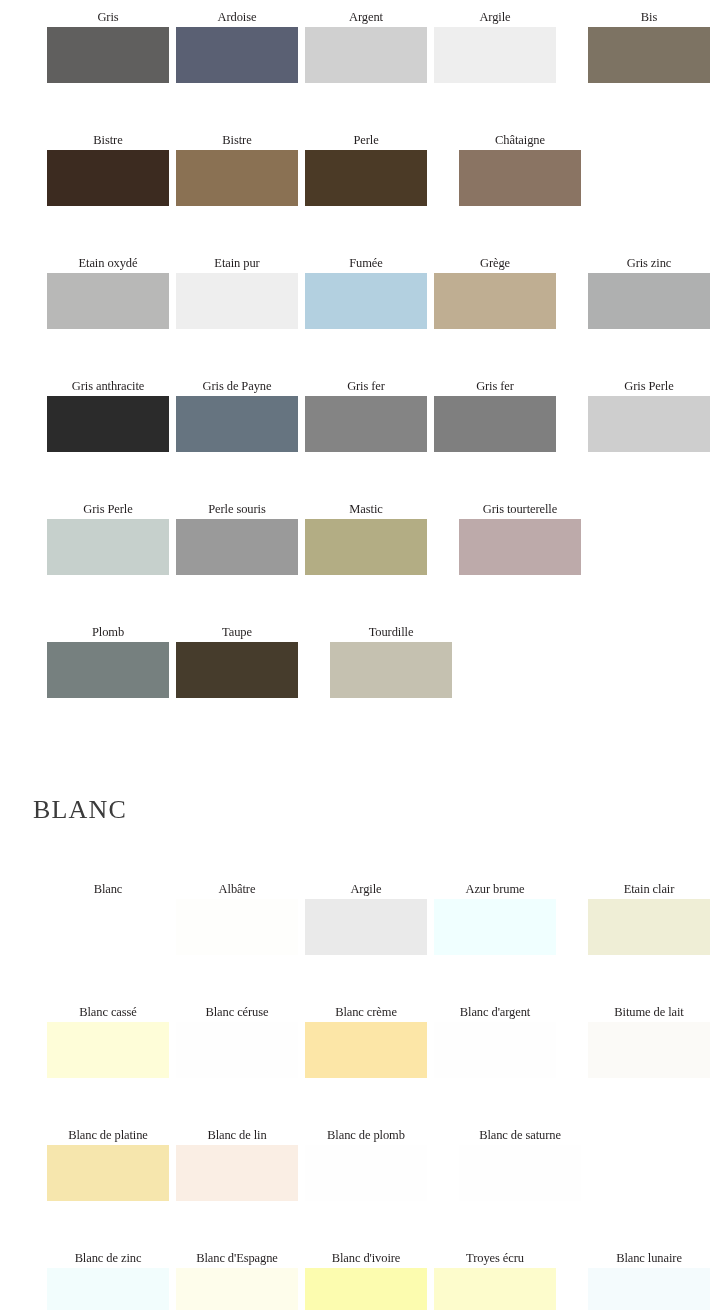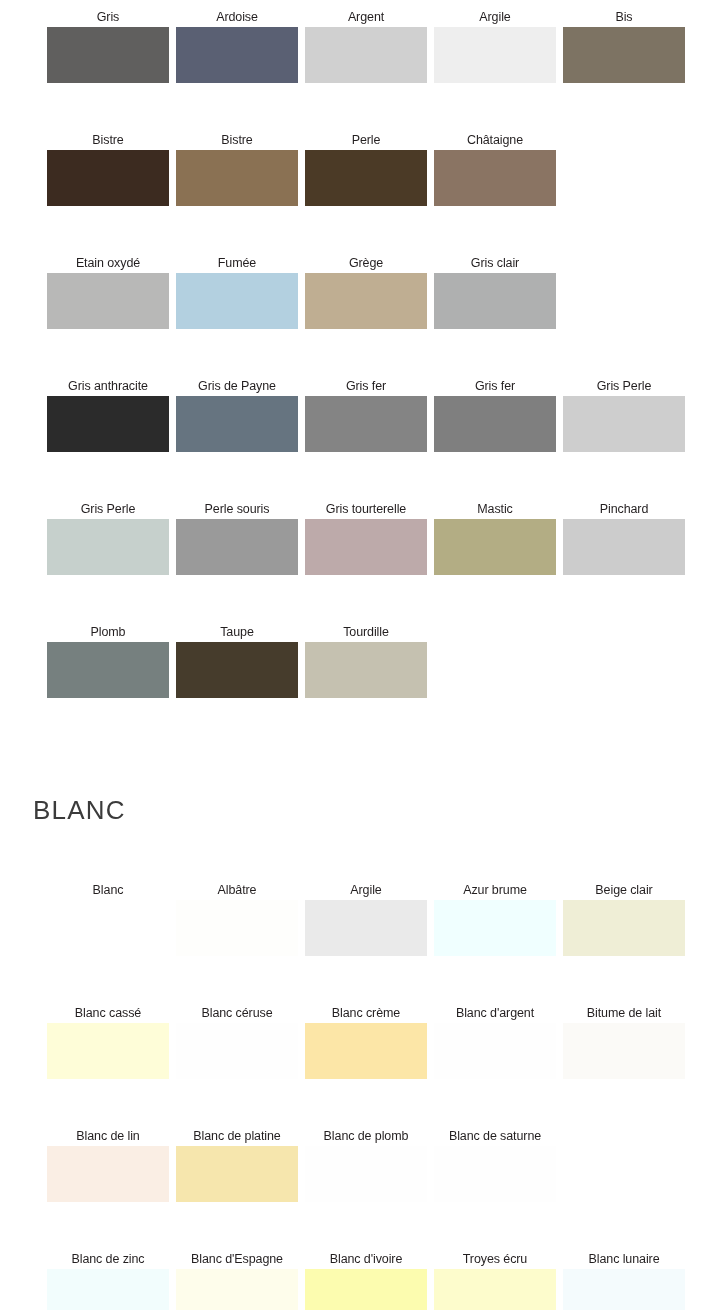--- a/index.html
+++ b/index.html
@@ -13,20 +13,21 @@
     background: #ffffff;
     font-family: "Liberation Sans", sans-serif;
     color: #231f20;
     overflow: hidden;
   }
 
   .page {
     position: relative;
     width: 720px;
     height: 1310px;
+    font-family: Liberation Serif, serif;
   }
 
   
   .palette {
     padding: 0 33px 0 47px;
   }
 
   .swatch-row {
     display: flex;
     flex-direction: row;
@@ -36,20 +37,21 @@
 
   .swatch-cell {
     width: 122px;
     margin-right: 7px;
     display: flex;
     flex-direction: column;
     align-items: center;
   }
   .swatch-cell:last-child {
     margin-right: 0;
+    margin-left: 25px;
   }
 
   .swatch-label {
     font-size: 12.5px;
     line-height: 14px;
     letter-spacing: -0.1px;
     color: #231f20;
     text-align: center;
     white-space: nowrap;
     height: 21px;
@@ -139,29 +141,33 @@
             <div class="swatch-chip" style="background-color: rgb(138, 116, 99);"></div>
           </div>
         </div>
         <div class="row-gap"></div>
         <div class="swatch-row">
           <div class="swatch-cell">
             <div class="swatch-label">Etain oxydé</div>
             <div class="swatch-chip" style="background-color: rgb(184, 184, 183);"></div>
           </div>
           <div class="swatch-cell">
+            <div class="swatch-label">Etain pur</div>
+            <div class="swatch-chip" style="background-color: rgb(238, 238, 238);"></div>
+          </div>
+          <div class="swatch-cell">
             <div class="swatch-label">Fumée</div>
             <div class="swatch-chip" style="background-color: rgb(179, 208, 224);"></div>
           </div>
           <div class="swatch-cell">
             <div class="swatch-label">Grège</div>
             <div class="swatch-chip" style="background-color: rgb(191, 174, 146);"></div>
           </div>
           <div class="swatch-cell">
-            <div class="swatch-label">Gris clair</div>
+            <div class="swatch-label">Gris zinc</div>
             <div class="swatch-chip" style="background-color: rgb(175, 176, 176);"></div>
           </div>
         </div>
         <div class="row-gap"></div>
         <div class="swatch-row">
           <div class="swatch-cell">
             <div class="swatch-label">Gris anthracite</div>
             <div class="swatch-chip" style="background-color: rgb(43, 43, 43);"></div>
           </div>
           <div class="swatch-cell">
@@ -185,30 +191,26 @@
         <div class="swatch-row">
           <div class="swatch-cell">
             <div class="swatch-label">Gris Perle</div>
             <div class="swatch-chip" style="background-color: rgb(198, 208, 204);"></div>
           </div>
           <div class="swatch-cell">
             <div class="swatch-label">Perle souris</div>
             <div class="swatch-chip" style="background-color: rgb(154, 154, 154);"></div>
           </div>
           <div class="swatch-cell">
+            <div class="swatch-label">Mastic</div>
+            <div class="swatch-chip" style="background-color: rgb(179, 173, 132);"></div>
+          </div>
+          <div class="swatch-cell">
             <div class="swatch-label">Gris tourterelle</div>
             <div class="swatch-chip" style="background-color: rgb(189, 170, 170);"></div>
-          </div>
-          <div class="swatch-cell">
-            <div class="swatch-label">Mastic</div>
-            <div class="swatch-chip" style="background-color: rgb(179, 173, 132);"></div>
-          </div>
-          <div class="swatch-cell">
-            <div class="swatch-label">Pinchard</div>
-            <div class="swatch-chip" style="background-color: rgb(204, 204, 204);"></div>
           </div>
         </div>
         <div class="row-gap"></div>
         <div class="swatch-row">
           <div class="swatch-cell">
             <div class="swatch-label">Plomb</div>
             <div class="swatch-chip" style="background-color: rgb(118, 128, 127);"></div>
           </div>
           <div class="swatch-cell">
             <div class="swatch-label">Taupe</div>
@@ -235,21 +237,21 @@
           </div>
           <div class="swatch-cell">
             <div class="swatch-label">Argile</div>
             <div class="swatch-chip" style="background-color: rgb(234, 234, 234);"></div>
           </div>
           <div class="swatch-cell">
             <div class="swatch-label">Azur brume</div>
             <div class="swatch-chip" style="background-color: rgb(240, 255, 255);"></div>
           </div>
           <div class="swatch-cell">
-            <div class="swatch-label">Beige clair</div>
+            <div class="swatch-label">Etain clair</div>
             <div class="swatch-chip" style="background-color: rgb(239, 238, 214);"></div>
           </div>
         </div>
         <div class="row-gap-white"></div>
         <div class="swatch-row">
           <div class="swatch-cell">
             <div class="swatch-label">Blanc cassé</div>
             <div class="swatch-chip" style="background-color: rgb(254, 253, 216);"></div>
           </div>
           <div class="swatch-cell">
@@ -265,26 +267,26 @@
             <div class="swatch-chip" style="background-color: rgb(254, 254, 254);"></div>
           </div>
           <div class="swatch-cell">
             <div class="swatch-label">Bitume de lait</div>
             <div class="swatch-chip" style="background-color: rgb(251, 250, 247);"></div>
           </div>
         </div>
         <div class="row-gap-white"></div>
         <div class="swatch-row">
           <div class="swatch-cell">
+            <div class="swatch-label">Blanc de platine</div>
+            <div class="swatch-chip" style="background-color: rgb(246, 230, 173);"></div>
+          </div>
+          <div class="swatch-cell">
             <div class="swatch-label">Blanc de lin</div>
             <div class="swatch-chip" style="background-color: rgb(250, 238, 228);"></div>
-          </div>
-          <div class="swatch-cell">
-            <div class="swatch-label">Blanc de platine</div>
-            <div class="swatch-chip" style="background-color: rgb(246, 230, 173);"></div>
           </div>
           <div class="swatch-cell">
             <div class="swatch-label">Blanc de plomb</div>
             <div class="swatch-chip" style="background-color: rgb(254, 254, 254);"></div>
           </div>
           <div class="swatch-cell">
             <div class="swatch-label">Blanc de saturne</div>
             <div class="swatch-chip" style="background-color: rgb(254, 254, 254);"></div>
           </div>
         </div>

